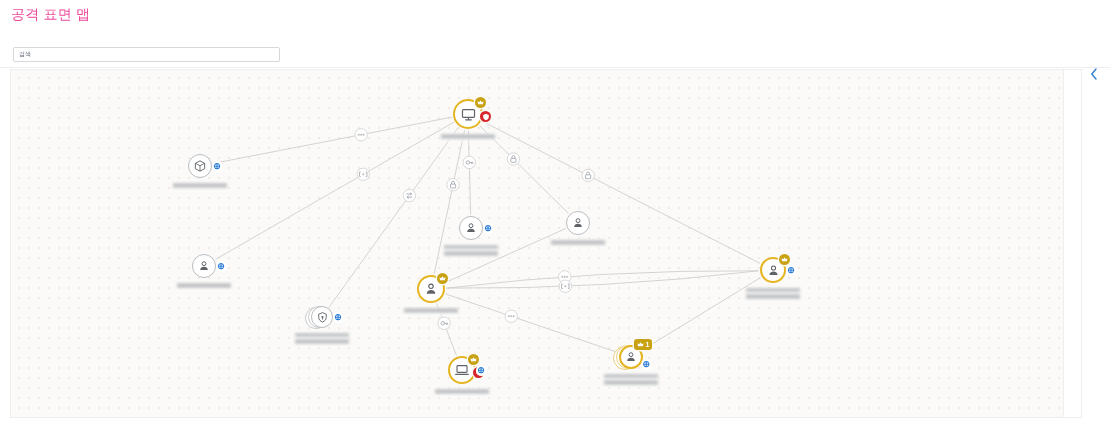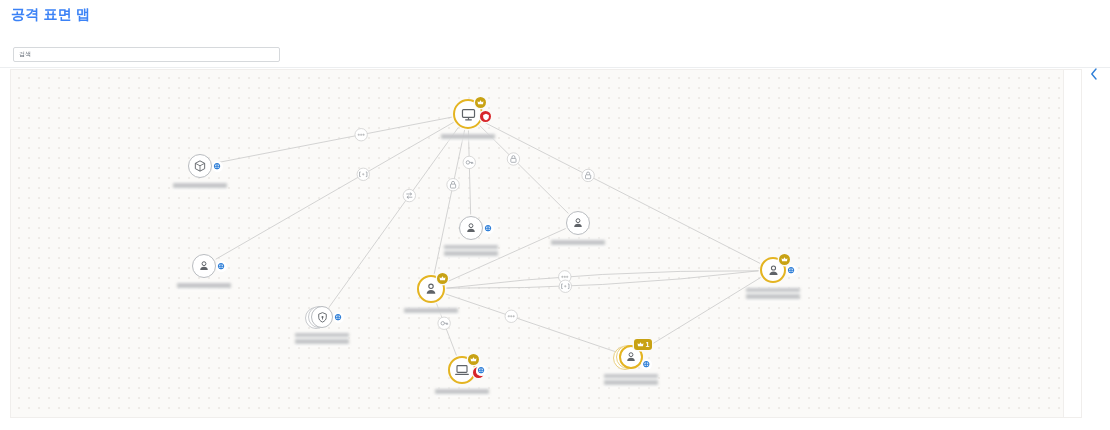--- a/index.html
+++ b/index.html
@@ -9,23 +9,22 @@
     width: 1110px; height: 430px;
     background: #ffffff;
     font-family: "Liberation Sans", sans-serif;
     overflow: hidden;
   }
   #app { position: relative; width: 1110px; height: 430px; background: #ffffff; }
 
   
   .page-title {
     position: absolute; left: 11px; top: 6px;
-    font-size: 14px; color: #3b82f6; letter-spacing: .2px;
+    font-size: 14px; color: #ec4899; letter-spacing: .2px;
     white-space: nowrap;
-    font-weight: bold;
   }
 
   
   .toolbar {
     position: absolute; left: 0; top: 40px;
     width: 1110px; height: 28px;
     background: #ffffff;
     border-bottom: 1px solid #eceef0;
   }
   .search-wrap {

